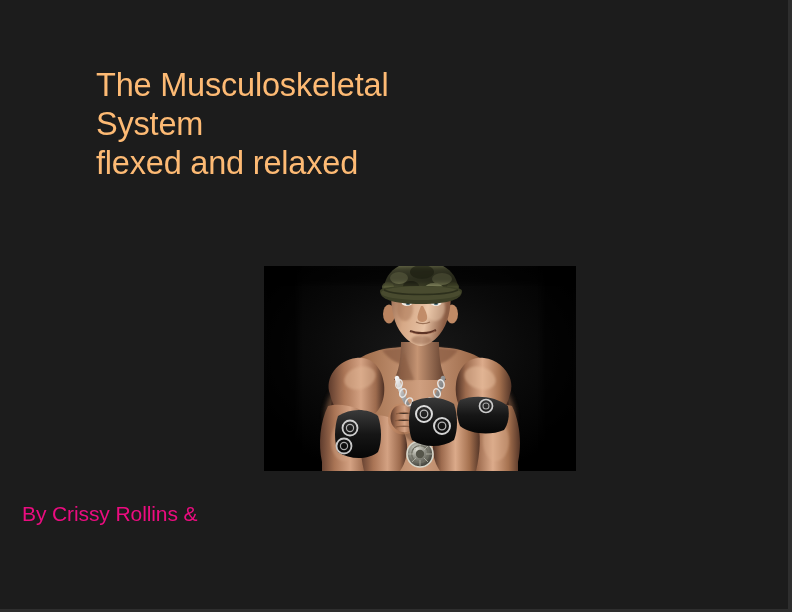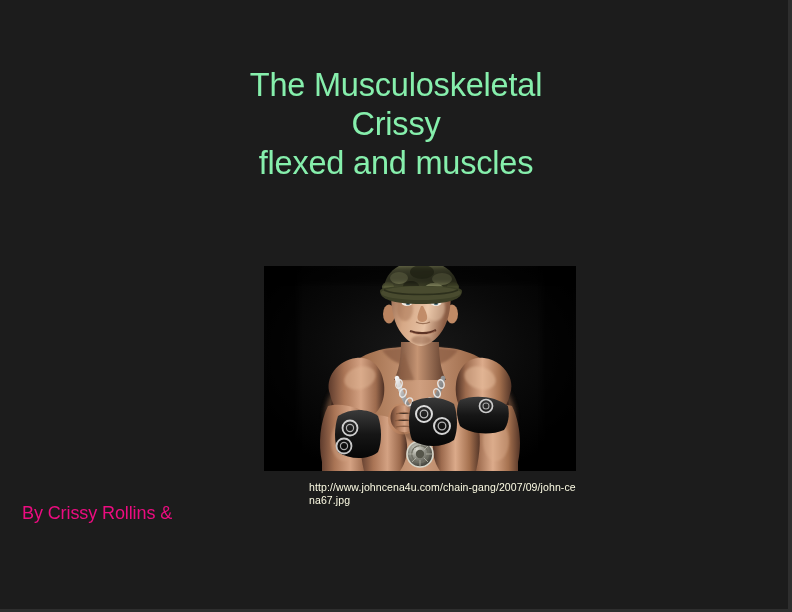--- a/index.html
+++ b/index.html
@@ -16,22 +16,21 @@
     border-right:4px solid #2e2e2e;
     border-bottom:3px solid #2e2e2e;
     overflow:hidden;
   }
 
   
   #title-block {
     position:absolute;
     left:96px; top:66px;
     width:600px;
-    text-align:center;
-    color:#86efac;
+    color:#fdba74;
     font-size:32.5px;
     line-height:39px;
     letter-spacing:-0.2px;
     font-weight:400;
   }
   #title-block .tline { display:block; white-space:pre; }
 
   
   #photo-wrap {
     position:absolute;
@@ -53,35 +52,35 @@
     letter-spacing:0.1px;
     word-break:break-all;
   }
 
   
   #byline {
     position:absolute;
     left:22px; top:499px;
     width:250px;
     color:#ec0c80;
-    font-size:18px;
+    font-size:21px;
     line-height:29px;
     letter-spacing:-0.1px;
   }
   #byline .bline { display:block; white-space:pre; }
 </style>
 </head>
 <body>
 
 <div id="slide">
 
   <div id="title-block">
     <span class="tline">The Musculoskeletal</span>
-    <span class="tline">Crissy</span>
-    <span class="tline">flexed and muscles</span>
+    <span class="tline">System</span>
+    <span class="tline">flexed and relaxed</span>
   </div>
 
   <div id="photo-wrap">
     <svg viewBox="0 0 312 205" preserveAspectRatio="none">
       <defs>
         <radialGradient id="bgGlow" cx="50%" cy="42%" r="62%">
           <stop offset="0%" stop-color="#191919"></stop>
           <stop offset="55%" stop-color="#0a0a0a"></stop>
           <stop offset="100%" stop-color="#000000"></stop>
         </radialGradient>
@@ -311,21 +310,18 @@
       <circle cx="222" cy="140" r="3" fill="none" stroke="#a6a6a6" stroke-width="1.1"></circle>
 
       <rect x="0" y="0" width="312" height="205" fill="none"></rect>
       <path d="M0 0 H312 V205 H0 Z M0 0" fill="none"></path>
       <rect x="0" y="0" width="34" height="205" fill="#000" opacity="0.55" filter="url(#soft2)"></rect>
       <rect x="278" y="0" width="34" height="205" fill="#000" opacity="0.55" filter="url(#soft2)"></rect>
       <rect x="0" y="0" width="312" height="18" fill="#000" opacity="0.45" filter="url(#soft2)"></rect>
     </svg>
   </div>
 
-  <div id="caption">
-    <span>http://www.johncena4u.com/chain-gang/2007/09/</span><span>john-cena67.jpg</span>
-  </div>
 
   <div id="byline">
     <span class="bline">By Crissy Rollins &amp;</span>
   </div>
 
 </div>
 
 </body></html>

